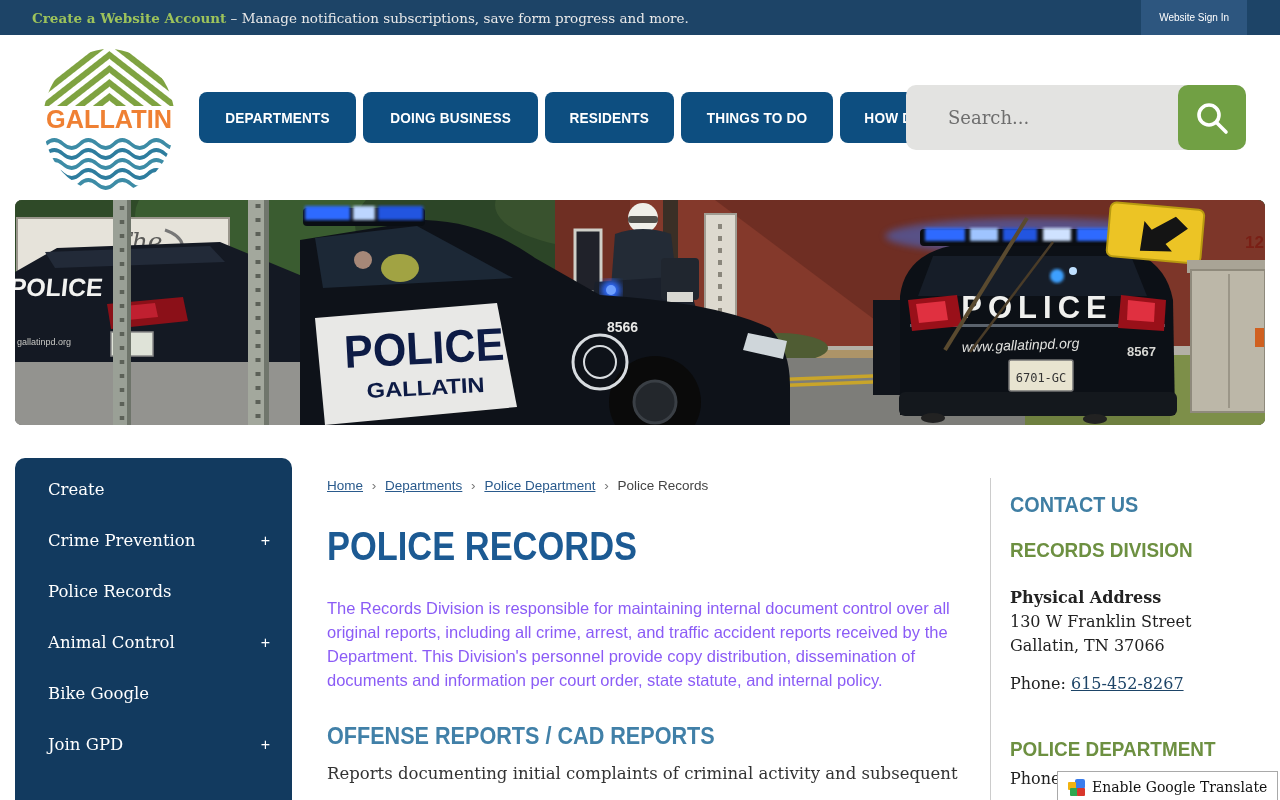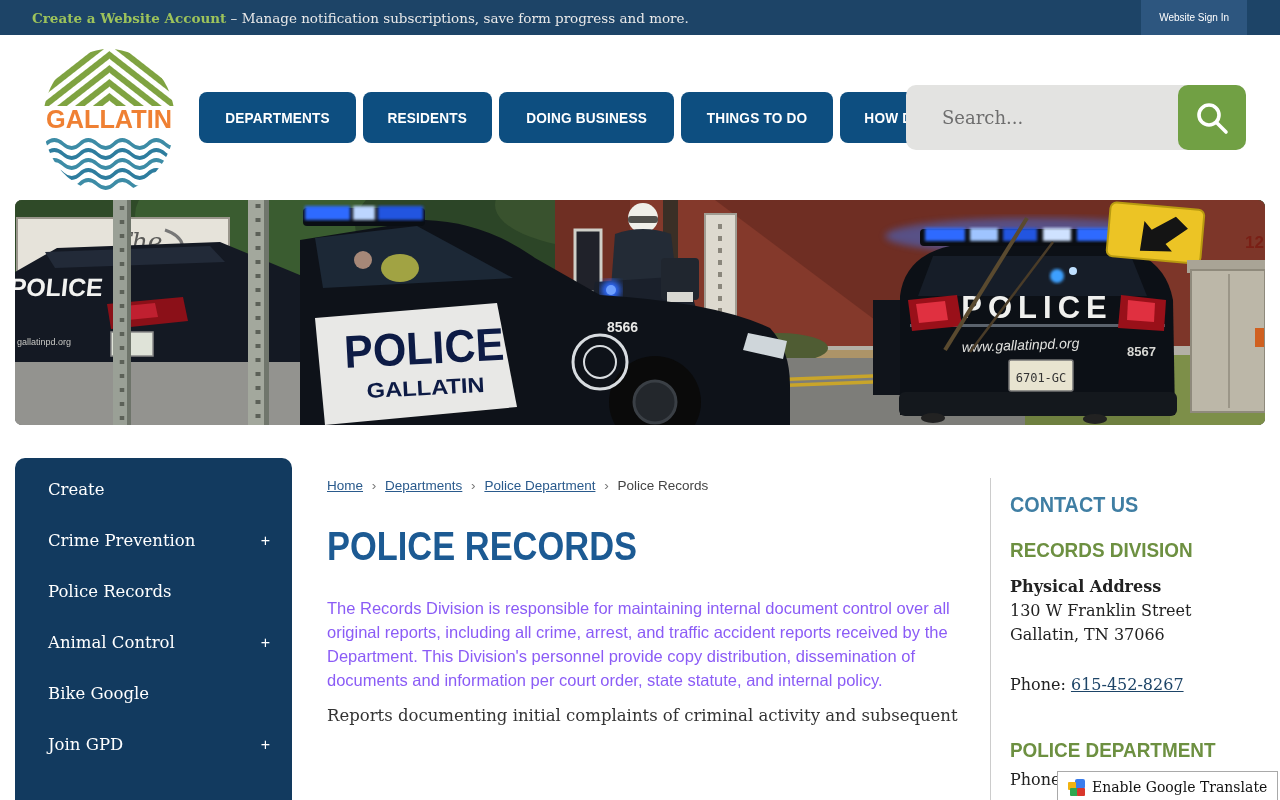--- a/index.html
+++ b/index.html
@@ -20,21 +20,21 @@
   
   .header { position:absolute; left:0; top:35px; width:1280px; height:165px; background:#fff; }
   .logo { position:absolute; left:42px; top:13px; width:134px; height:146px; }
   .nav { position:absolute; left:199px; top:57px; display:flex; gap:7px; }
   .nav-btn { height:51px; background:#0d4e80; border-radius:8px; color:#fff;
     display:flex; align-items:center; justify-content:center; padding:0 19px;
     cursor:pointer; white-space:nowrap; }
   .nav-btn span { display:inline-block; font-weight:bold; font-size:15.5px;
     transform:scaleX(.88); letter-spacing:.2px; }
   .search-wrap { position:absolute; left:906px; top:50px; width:340px; height:65px;
-    background:#e3e3e1; border-radius:10px; display:flex; align-items:center; }
+    background:#e3e3e1; border-radius:10px; display:flex; align-items:center;padding-left:6px; }
   .search-input { flex:1; height:100%; background:transparent; border:none; outline:none;
     font-family:"DejaVu Serif", serif; font-size:18px; color:#555; padding-left:36px; }
   .search-input::placeholder { color:#6e6e6e; }
   .search-btn { width:68px; height:65px; background:#71a044; border:none;
     border-radius:10px; cursor:pointer; display:flex; align-items:center; justify-content:center; }
 
   
   .hero { position:absolute; left:15px; top:200px; width:1250px; height:225px;
     border-radius:7px; overflow:hidden; background:#555; }
 
@@ -61,22 +61,22 @@
     line-height:24px; color:#333; }
 
   
   .divider { position:absolute; left:990px; top:478px; height:322px; border-left:1px solid #ccc; }
   .contact-col { position:absolute; left:1010px; top:492px; width:250px; }
   .contact-h { color:#3f7ea3; font-size:22px; font-weight:bold; }
   .contact-h span, .div-h span { display:inline-block; transform:scaleX(.9); transform-origin:left center; }
   .div-h { font-size:21px; font-weight:bold; color:#6d9041; }
   .records-h { margin-top:20px; }
   .addr { font-family:"DejaVu Serif", serif; font-size:16px; color:#222; line-height:24px; }
-  .addr-label { font-weight:bold; margin-top:13px; }
-  .phone-row { margin-top:28px; font-family:"DejaVu Serif", serif; font-size:16px; color:#222; }
+  .addr-label { font-weight:bold; margin-top:24px; }
+  .phone-row { margin-top:16px; font-family:"DejaVu Serif", serif; font-size:16px; color:#222; }
   .phone-row a { color:#1d4467; text-decoration:underline; cursor:pointer; }
   .police-h { margin-top:44px; }
   .phone-row2 { margin-top:8px; }
 
   
   .translate-btn { position:absolute; left:1057px; top:771px; height:29px; background:#fff;
     border:1px solid #a9a9a9; display:flex; align-items:center; gap:7px; padding:15px 10px;
     font-family:"DejaVu Serif", serif; font-size:14px; color:#111; cursor:pointer; z-index:9; }
 </style>
 </head>
@@ -123,24 +123,24 @@
         </g>
         <text x="67" y="80" text-anchor="middle" font-family="Liberation Sans, sans-serif" font-weight="bold" font-size="26" fill="#ef8033" textLength="126" lengthAdjust="spacingAndGlyphs">GALLATIN</text>
       </svg>
     </div>
 
     <div class="nav">
       <div class="nav-btn">
           <span>DEPARTMENTS</span>
         </div>
       <div class="nav-btn">
+          <span>DOING BUSINESS</span>
+        </div>
+      <div class="nav-btn">
           <span>RESIDENTS</span>
-        </div>
-      <div class="nav-btn">
-          <span>DOING BUSINESS</span>
         </div>
       <div class="nav-btn">
           <span>THINGS TO DO</span>
         </div>
       <div class="nav-btn">
           <span>HOW DO I...</span>
         </div>
     </div>
 
     <div class="search-wrap">
@@ -342,20 +342,21 @@
       <span class="sep">›</span>
       <a>Police Department</a>
       <span class="sep">›</span>
       <span>Police Records</span>
     </div>
 
     <h1 class="page-title"><span>POLICE RECORDS</span></h1>
 
     <p class="intro">The Records Division is responsible for maintaining internal document control over all original reports, including all crime, arrest, and traffic accident reports received by the Department. This Division's personnel provide copy distribution, dissemination of documents and information per court order, state statute, and internal policy.</p>
 
+    <h2 class="section-h"><span>OFFENSE REPORTS / CAD REPORTS</span></h2>
     <p class="section-p">Reports documenting initial complaints of criminal activity and subsequent</p>
   </div>
 
   <div class="divider"></div>
   <div class="contact-col">
     <div class="contact-h"><span>CONTACT US</span></div>
 
     <div class="div-h records-h"><span>RECORDS DIVISION</span></div>
     <div class="addr addr-label">Physical Address</div>
     <div class="addr">130 W Franklin Street</div>

